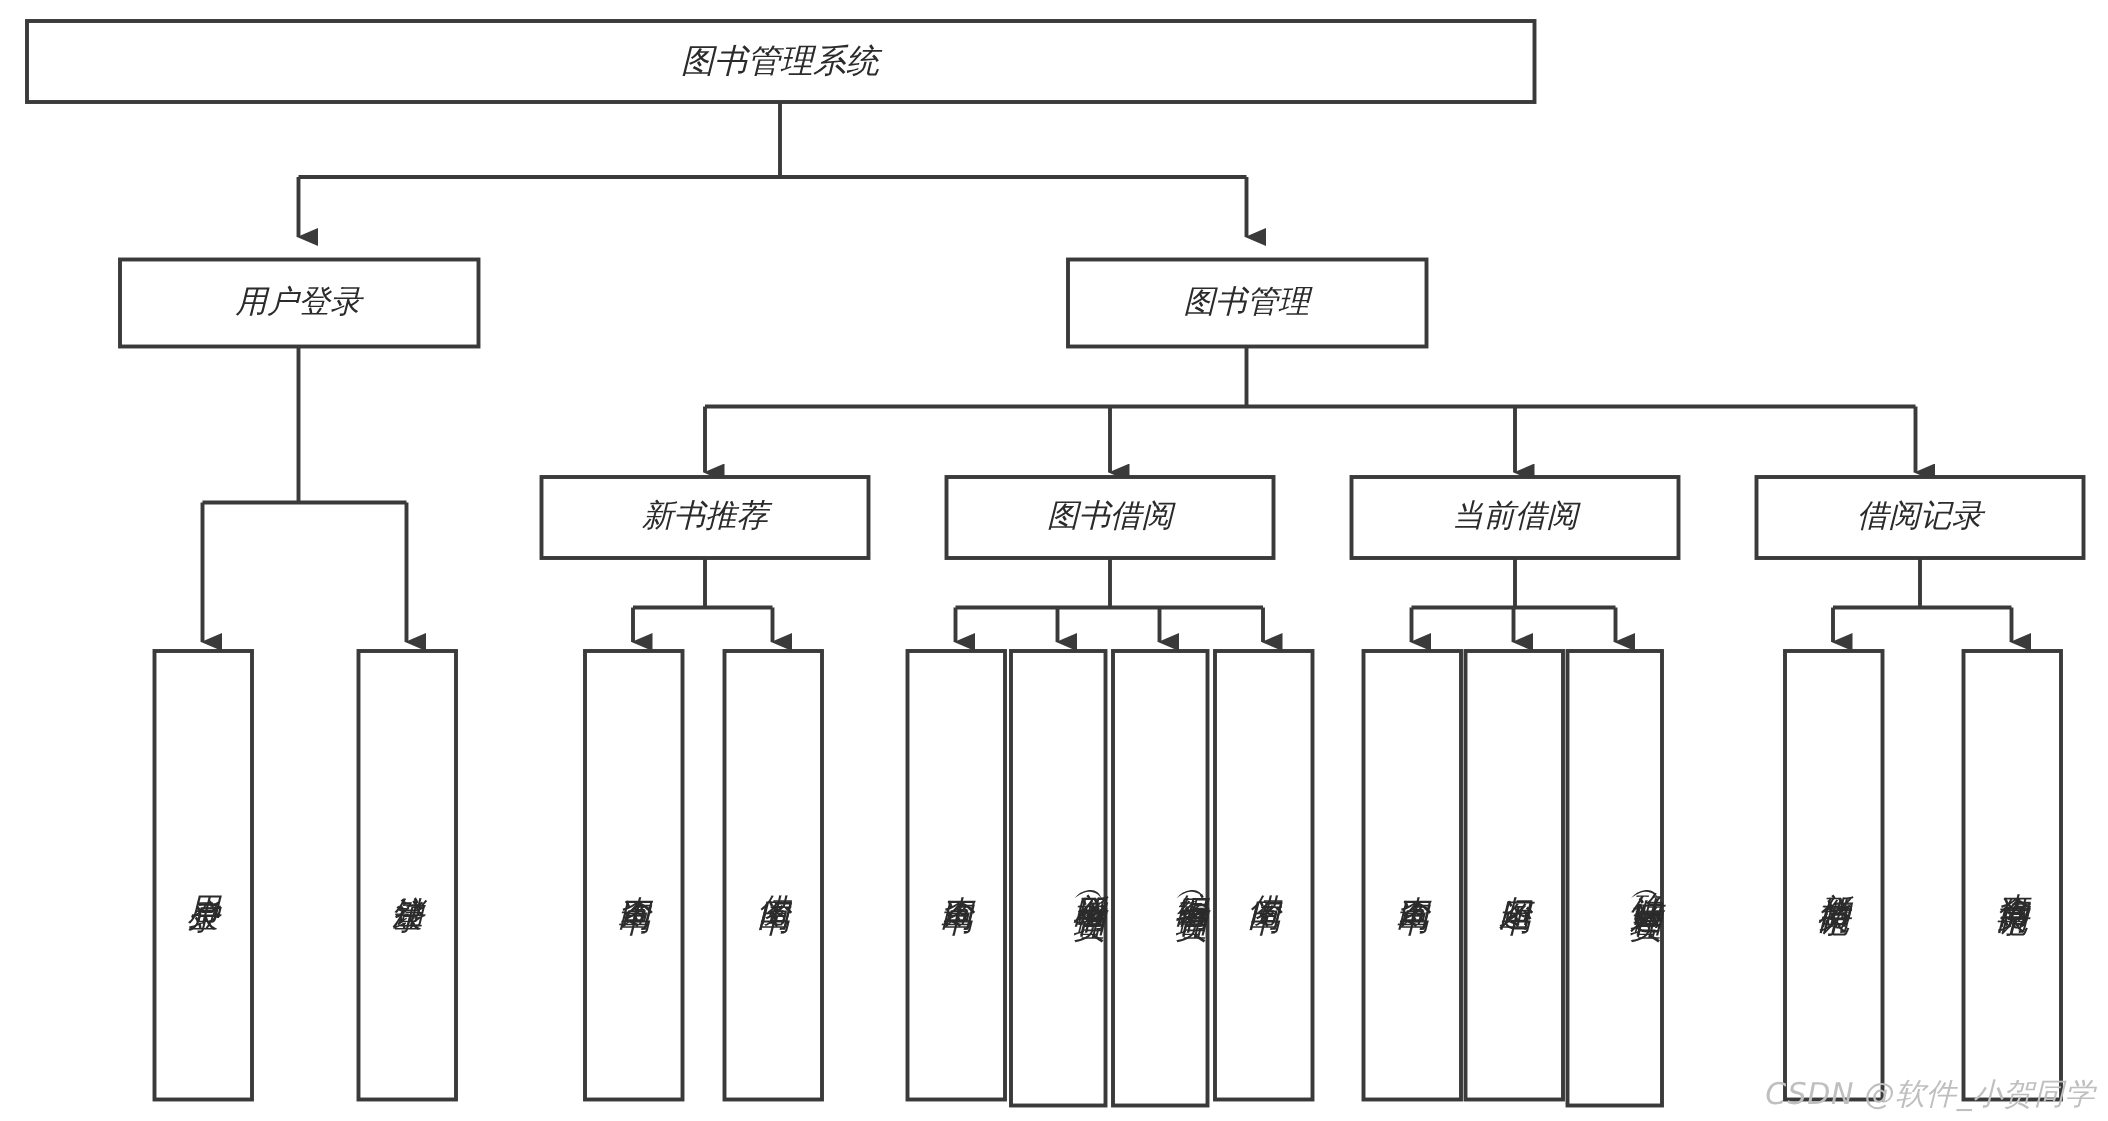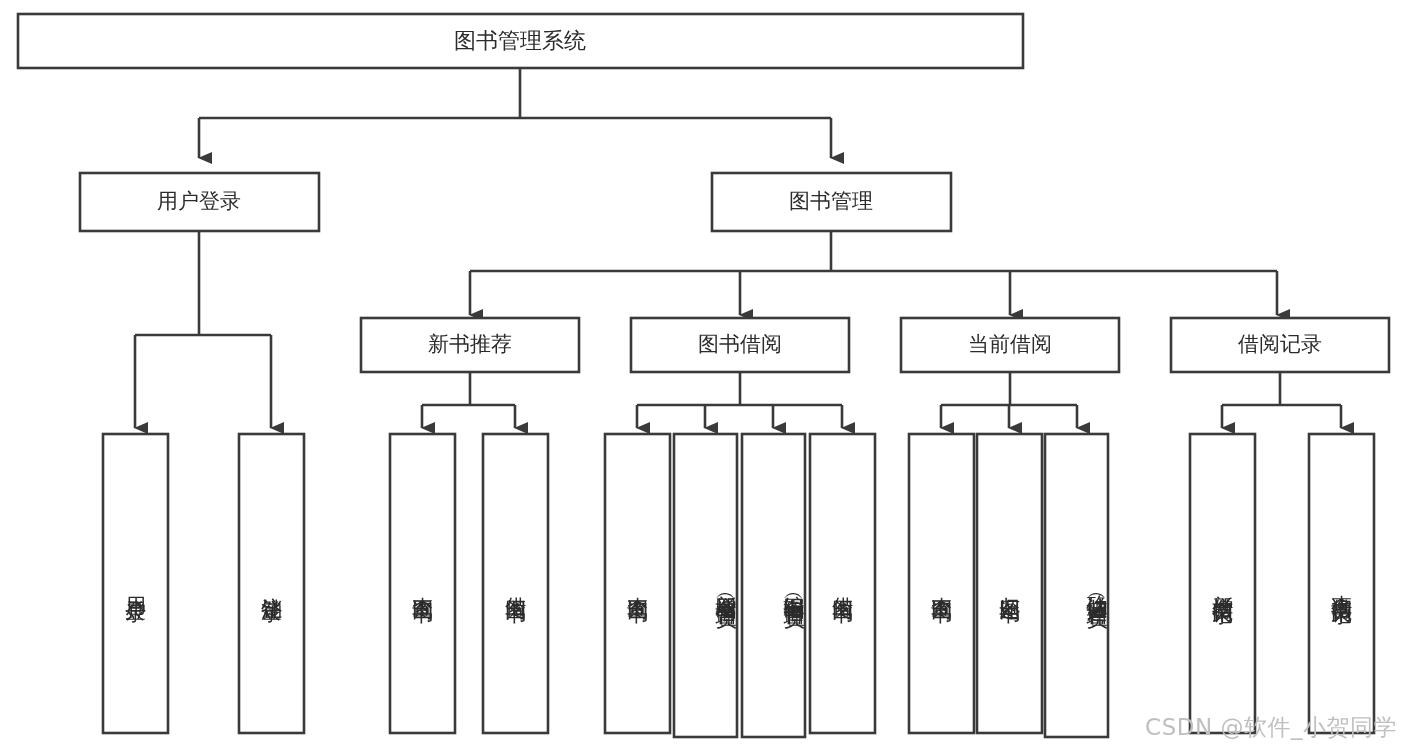--- a/index.html
+++ b/index.html
@@ -1,21 +1,21 @@
 <!DOCTYPE html>
 <html><head>
 <meta charset="utf-8">
 <title>图书管理系统 功能结构图</title>
 <style>
   html,body{margin:0;padding:0;background:#ffffff;}
   body{
     font-family:"DejaVu Sans","Liberation Sans",sans-serif;
     width:1405px;height:747px;overflow:hidden;position:relative;
   }
-  #diagram-root{position:relative;width:1405px;height:747px;background:#fff;}
+  #diagram-root{position:relative;width:1405px;height:747px;background:#fff;font-style:italic;}
   svg#tree{position:absolute;left:0;top:0;width:1405px;height:747px;display:block;}
 
   .node-box{
     fill:#ffffff;
     stroke:#3a3a3a;
     stroke-width:2.6;
   }
   .connector{
     stroke:#3a3a3a;
     stroke-width:2.6;
@@ -51,21 +51,21 @@
     align-items:flex-start;
     justify-content:center;
   }
   .vlabel.centered{ align-items:center; }
 
   #watermark{
     position:absolute;
     right:8px;
     bottom:4px;
     font-family:"DejaVu Sans","Liberation Sans",sans-serif;
-    font-size:23px;
+    font-size:20px;
     color:#bfbfbf;
     letter-spacing:0.5px;
     white-space:nowrap;
   }
 </style>
 </head>
 <body>
 
 <div id="diagram-root">
 

